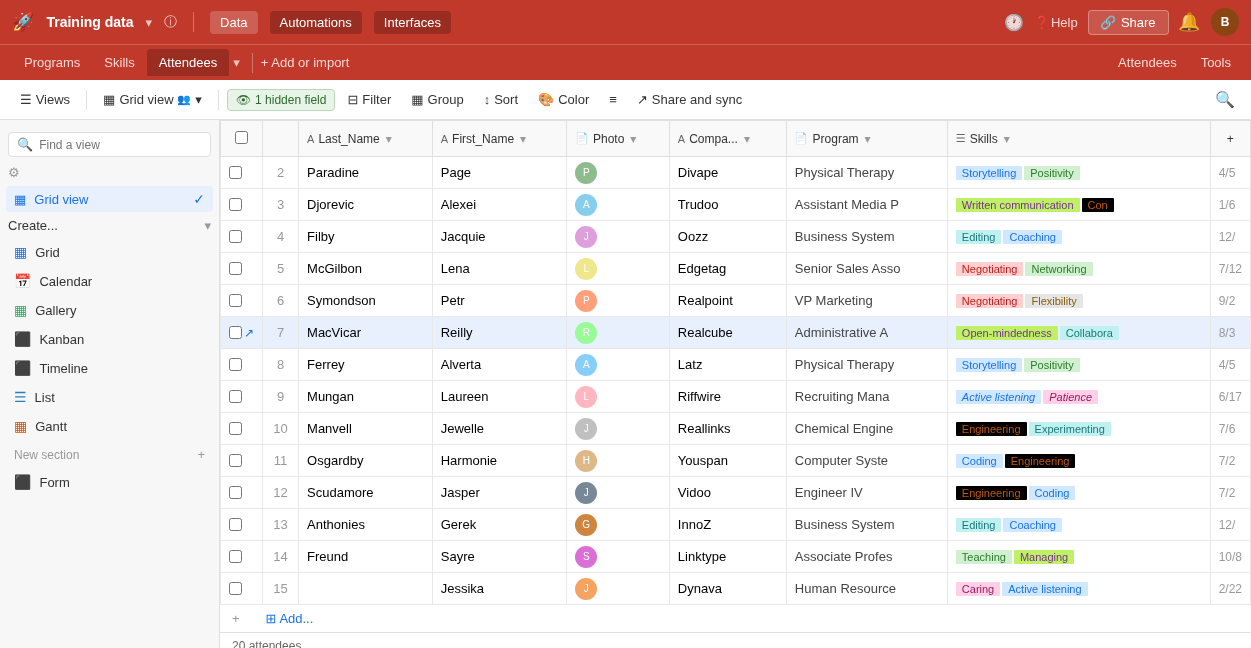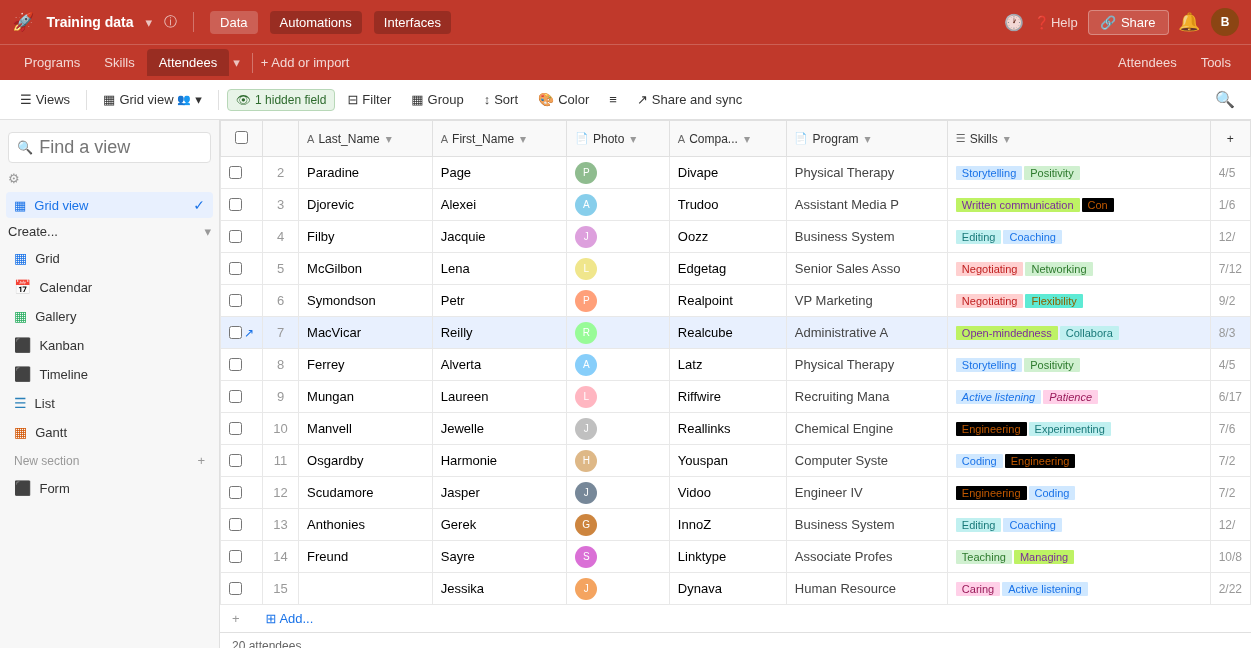--- a/index.html
+++ b/index.html
@@ -152,21 +152,21 @@
       align-items: center;
       padding: 4px 8px;
       margin: 4px 8px;
       border-radius: 4px;
       background: white;
       border: 1px solid #e0e0e0;
       gap: 6px;
     }
     .sidebar-search input {
       border: none; outline: none; background: none;
-      font-size: 18px; width: 100%;
+      font-size: 12px; width: 100%;
     }
     .sidebar-header-row {
       display: flex; align-items: center;
       padding: 4px 8px;
       justify-content: space-between;
     }
     .sidebar-active-item {
       display: flex; align-items: center;
       padding: 5px 8px;
       background: #e8f0fe;
@@ -265,21 +265,21 @@
       margin-right: 2px;
       font-weight: 500;
     }
     .tag-blue { background: #d0e8ff; color: #1a73e8; }
     .tag-green { background: #d0f0d0; color: #2d7a2d; }
     .tag-purple { background: #bef264; color: #7a2d9a; }
     .tag-orange { background: #000000; color: #c05800; }
     .tag-red { background: #ffd0d0; color: #c02020; }
     .tag-teal { background: #c0f0f0; color: #1a7a7a; }
     .tag-pink { background: #ffd0e8; color: #9a1a5a; }
-    .tag-yellow { background: #5eead4; color: #8a6000; }
+    .tag-yellow { background: #e5e5e5; color: #8a6000; }
 
     .photo-circle {
       width: 22px; height: 22px;
       border-radius: 50%;
       background: #ccc;
       display: inline-flex; align-items: center; justify-content: center;
       font-size: 10px; color: white;
       vertical-align: middle;
     }
 

